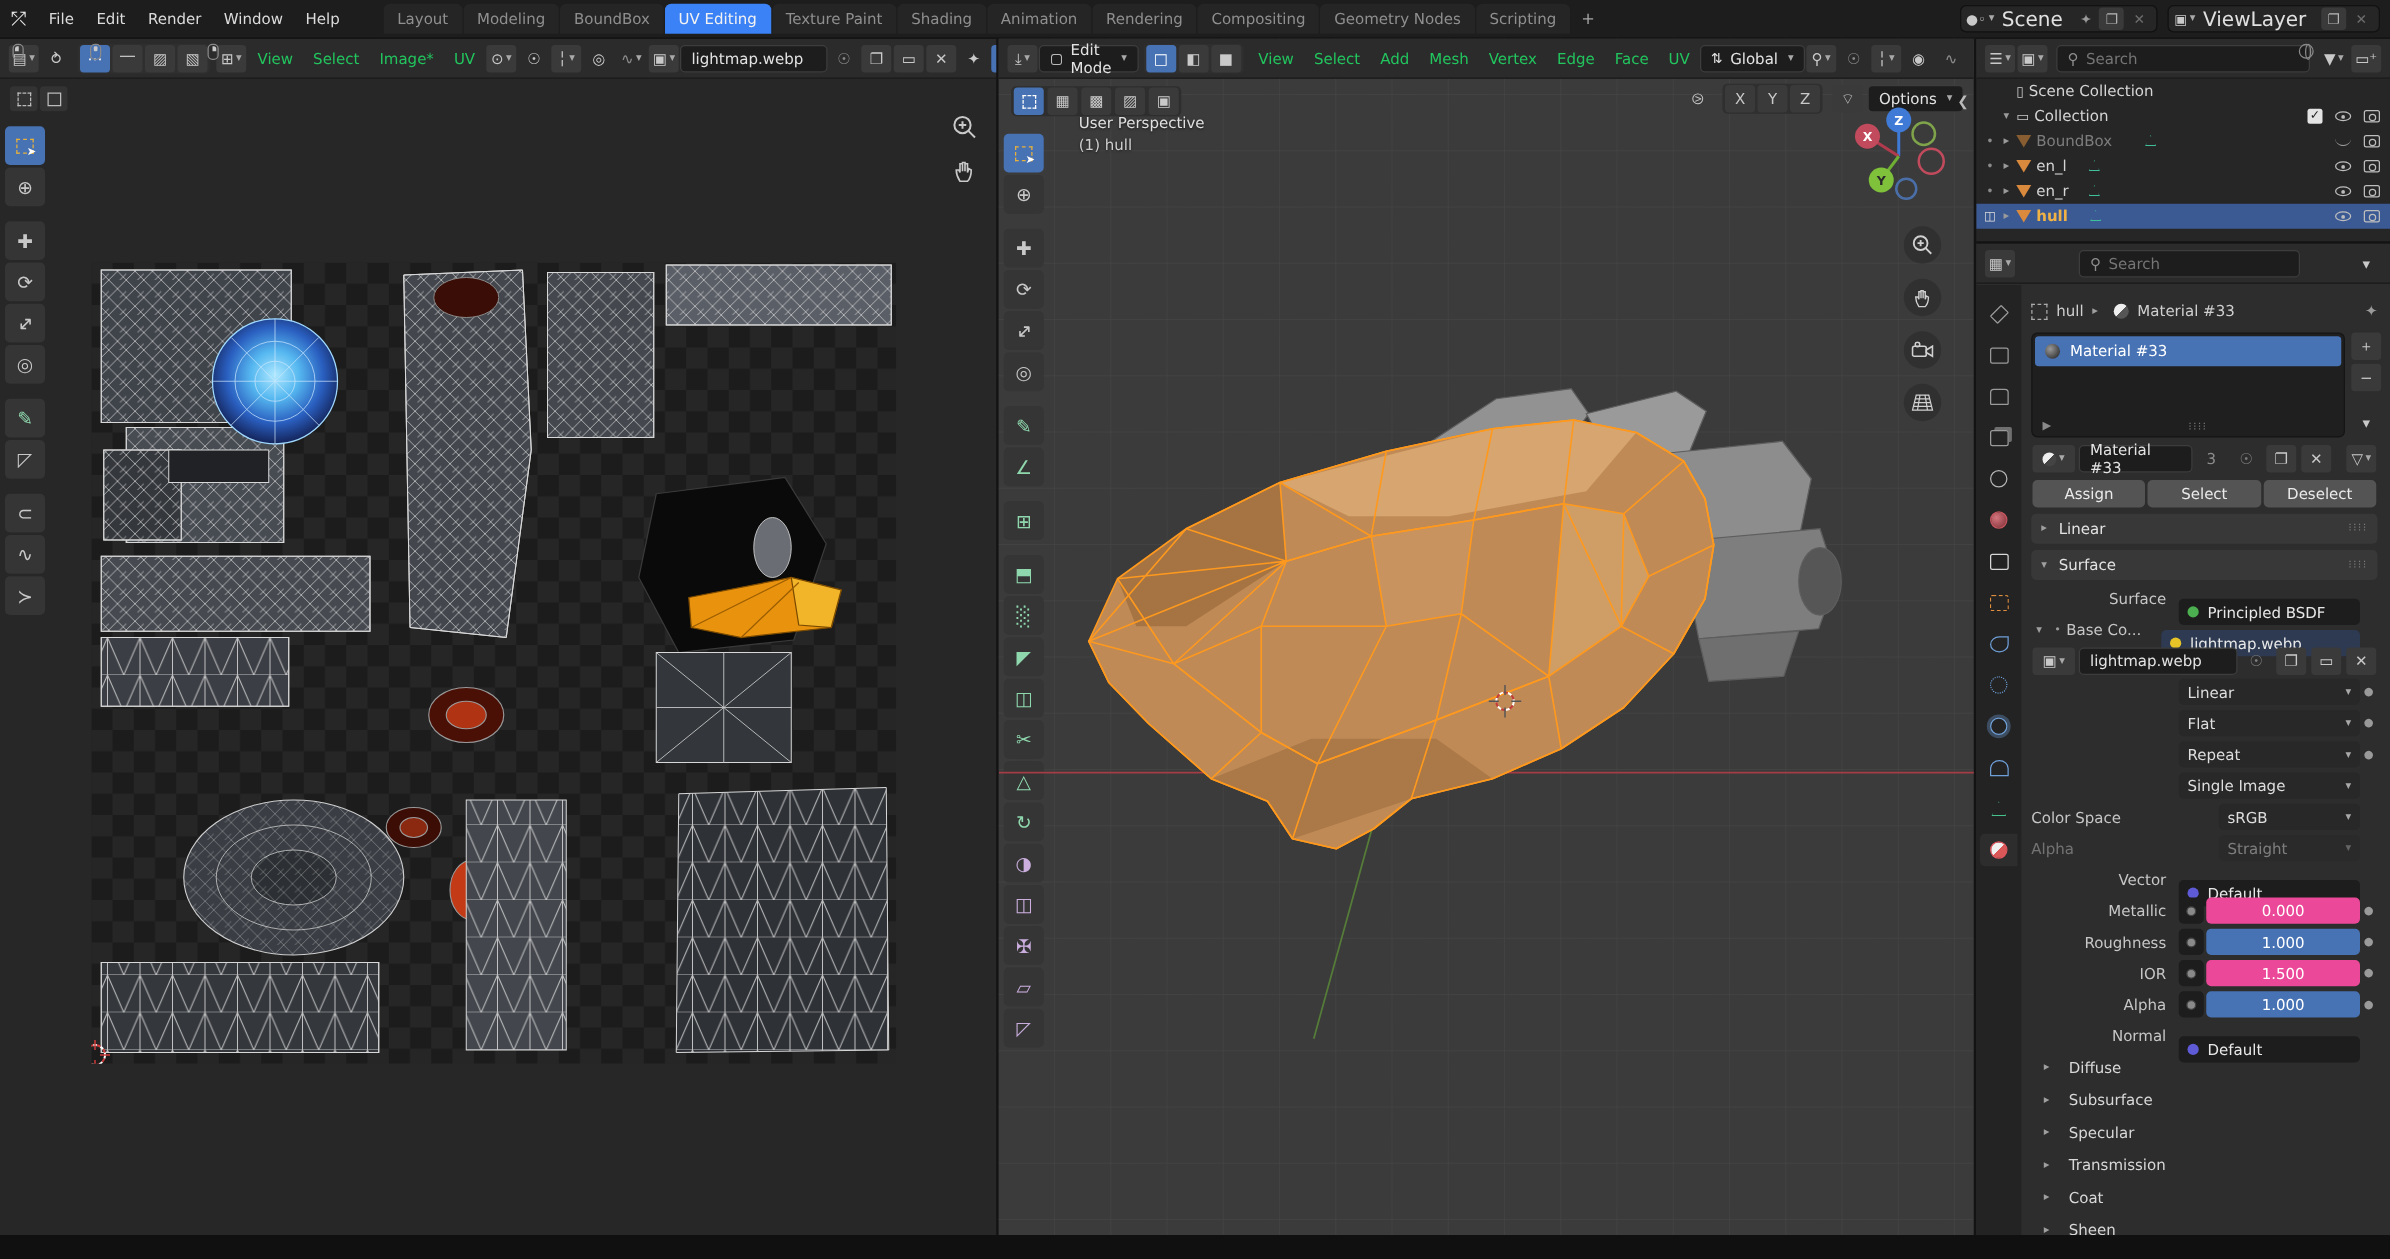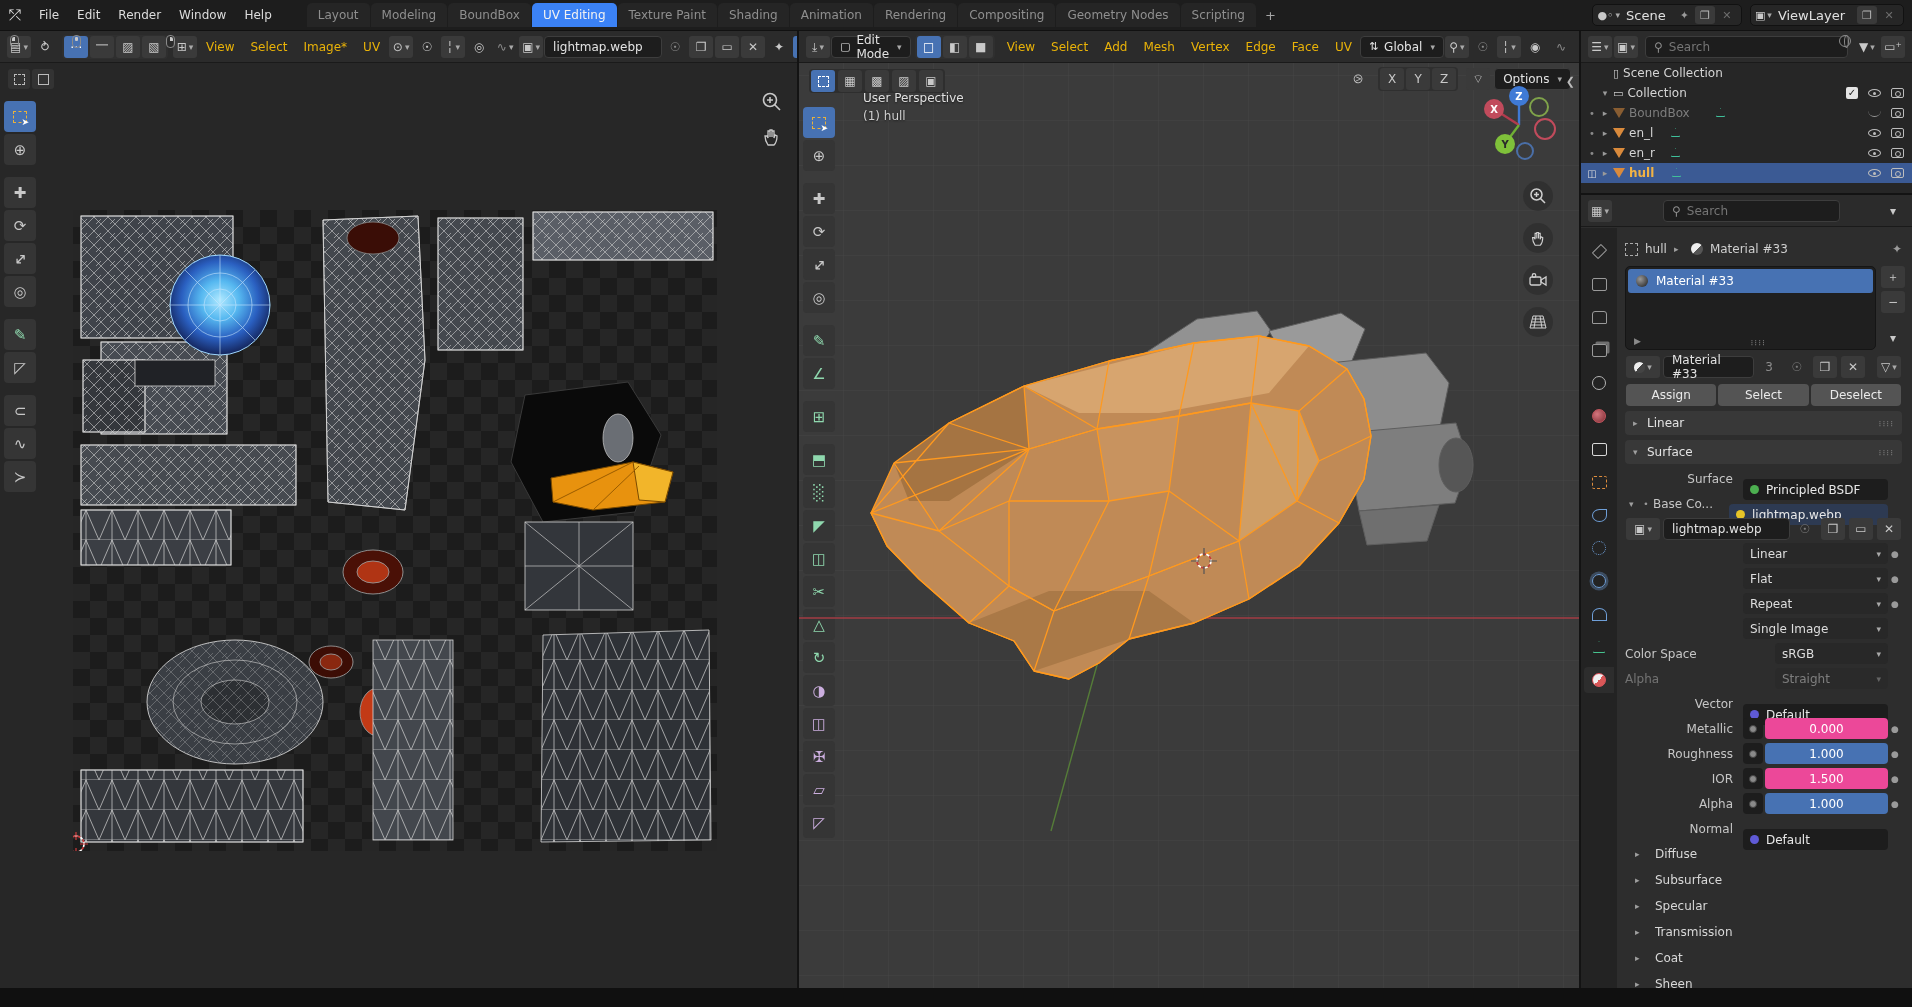--- a/index.html
+++ b/index.html
@@ -8,28 +8,28 @@
   .row { display:flex; align-items:center; }
   .grow { flex:1; }
 
   
   #topbar { left:0; top:0; width:1912px; height:31px; background:#1d1d1d; display:flex; align-items:center; border-bottom:1px solid #111; }
   .menu-item { padding:4px 9px; font-size:12px; color:#dcdcdc; border-radius:4px; cursor:default; }
   .ws-tab { padding:5px 11px; font-size:12px; color:#8f8f8f; background:#252525; border-radius:5px 5px 0 0; margin-right:1px; }
   .ws-tab.active { background:#3b82f6; color:#f2f2f2; }
   .ws-add { color:#a5a5a5; font-size:13px; padding:3px 8px; }
   .id-block { display:flex; align-items:center; background:#262626; border:1px solid #111; border-radius:5px; height:22px; padding:0 4px; margin-left:8px; }
-  .id-block .name { font-size:13px; color:#e0e0e0; padding:0 10px 0 6px; }
+  .id-block .name { font-size:16px; color:#e0e0e0; padding:0 10px 0 6px; }
   .mini-btn { width:20px; height:18px; display:flex; align-items:center; justify-content:center; color:#b5b5b5; font-size:11px; background:#3a3a3a; border-radius:3px; margin-left:2px; }
   .mini-btn.ghost { background:transparent; color:#6d6d6d; }
   .chev { font-size:9px; color:#a9a9a9; margin-left:2px; }
 
   
   .editor-header { height:32px; background:#2b2b2b; display:flex; align-items:center; padding:0 6px; border-bottom:1px solid #1a1a1a; }
-  .hmenu { font-size:12px; color:#eab308; padding:4px 8px; border-radius:4px; }
+  .hmenu { font-size:12px; color:#22c55e; padding:4px 8px; border-radius:4px; }
   .icon-btn { min-width:24px; height:22px; display:flex; align-items:center; justify-content:center; background:#3a3a3a; color:#c9c9c9; font-size:12px; border-radius:3px; margin:0 1px; }
   .icon-btn.flat { background:transparent; }
   .icon-btn.active { background:#4772b3; color:#fff; }
   .seg { display:flex; background:#2f2f2f; border-radius:4px; padding:1px; margin:0 4px; }
   .well { background:#1d1d1d; border:1px solid #3d3d3d; border-radius:4px; height:22px; display:flex; align-items:center; padding:0 8px; font-size:12px; color:#e3e3e3; }
 
   
   #uv-editor { left:0; top:31px; width:799px; height:957px; background:#272727; overflow:hidden; border-right:2px solid #131313; }
   #uv-subrow { position:absolute; left:8px; top:38px; display:flex; gap:2px; }
   .sub-ic { width:22px; height:20px; background:#333; border-radius:3px; display:flex; align-items:center; justify-content:center; }

